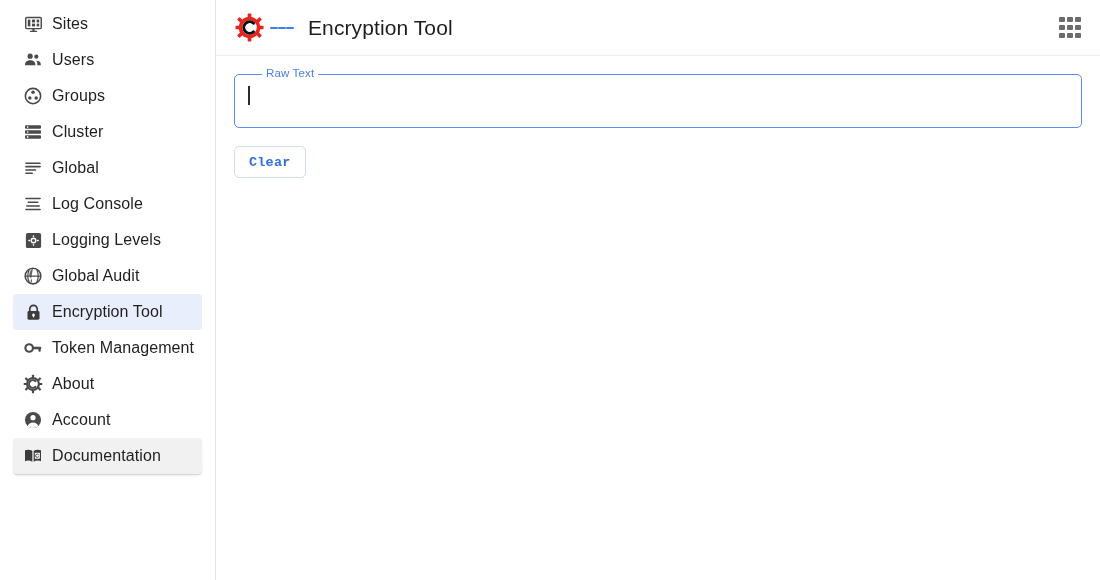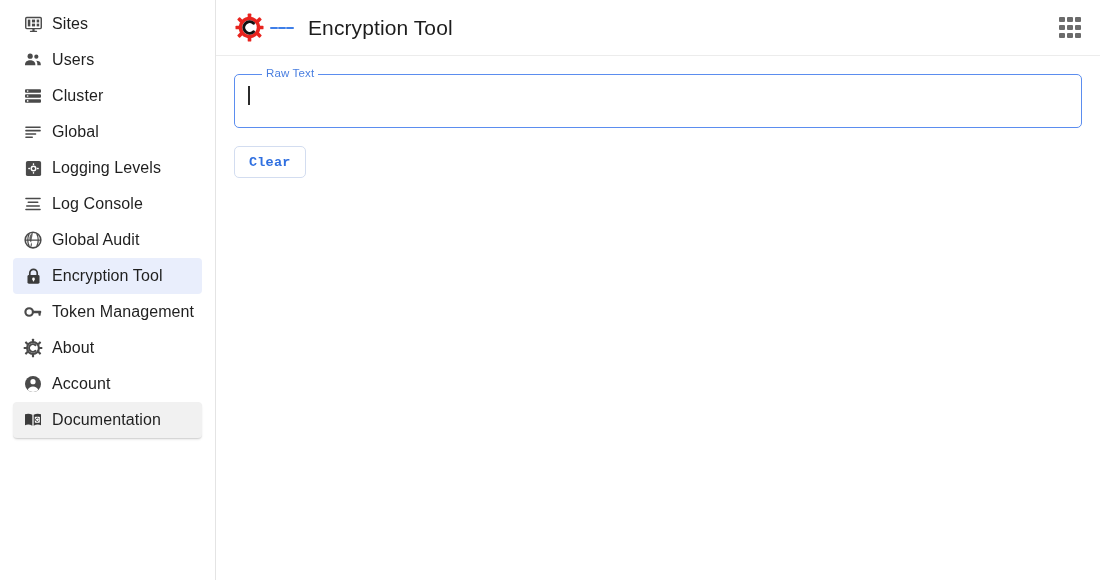--- a/index.html
+++ b/index.html
@@ -268,20 +268,31 @@
           <svg width="20" height="20" viewBox="0 0 24 24" fill="#4a4a4a">
             <circle cx="8.6" cy="7.4" r="3.1"></circle>
             <circle cx="16" cy="8" r="2.5"></circle>
             <path d="M2.4 17.4c0-3.1 2.8-5 6.2-5s6.2 1.9 6.2 5v.8H2.4v-.8z"></path>
             <path d="M16 12.9c2.8 0 5.3 1.4 5.3 3.9v1.4h-4.1v-1.7c0-1.4-.5-2.6-1.4-3.5l.2-.1z"></path>
           </svg>
         </span>
         <span class="nav-label">Users</span>
       </li>
 
+      <li class="nav-item">
+        <span class="nav-icon">
+          <svg width="20" height="20" viewBox="0 0 24 24" fill="none">
+            <circle cx="12" cy="12" r="9.2" stroke="#4a4a4a" stroke-width="1.9"></circle>
+            <circle cx="12" cy="7.6" r="2.1" fill="#4a4a4a"></circle>
+            <circle cx="8.2" cy="14.4" r="2.1" fill="#4a4a4a"></circle>
+            <circle cx="15.8" cy="14.4" r="2.1" fill="#4a4a4a"></circle>
+          </svg>
+        </span>
+        <span class="nav-label">Groups</span>
+      </li>
 
       <li class="nav-item">
         <span class="nav-icon">
           <svg width="20" height="20" viewBox="0 0 24 24" fill="none">
             <rect x="2.4" y="4" width="19.2" height="4.2" rx="1.2" fill="#4a4a4a"></rect>
             <circle cx="5.6" cy="6.1" r="1" fill="#ffffff"></circle>
             <rect x="2.4" y="9.9" width="19.2" height="4.2" rx="1.2" fill="#4a4a4a"></rect>
             <circle cx="5.6" cy="12" r="1" fill="#ffffff"></circle>
             <rect x="2.4" y="15.8" width="19.2" height="4.2" rx="1.2" fill="#4a4a4a"></rect>
             <circle cx="5.6" cy="17.9" r="1" fill="#ffffff"></circle>
@@ -293,48 +304,48 @@
       <li class="nav-item">
         <span class="nav-icon">
           <svg width="20" height="20" viewBox="0 0 24 24" fill="#4a4a4a">
             <rect x="2.6" y="5.4" width="18.8" height="1.9" rx="0.9"></rect>
             <rect x="2.6" y="9.4" width="18.8" height="1.9" rx="0.9"></rect>
             <rect x="2.6" y="13.4" width="13.4" height="1.9" rx="0.9"></rect>
             <rect x="2.6" y="17.4" width="9.4" height="1.9" rx="0.9"></rect>
           </svg>
         </span>
         <span class="nav-label">Global</span>
+      </li>
+
+      <li class="nav-item">
+        <span class="nav-icon">
+          <svg width="20" height="20" viewBox="0 0 24 24" fill="#4a4a4a">
+            <rect x="2.6" y="4.6" width="18.8" height="1.8" rx="0.9"></rect>
+            <rect x="5.4" y="9" width="13.2" height="1.8" rx="0.9"></rect>
+            <rect x="3.6" y="13.4" width="16.8" height="1.8" rx="0.9"></rect>
+            <rect x="2.6" y="17.8" width="18.8" height="1.8" rx="0.9"></rect>
+          </svg>
+        </span>
+        <span class="nav-label">Log Console</span>
       </li>
 
       <li class="nav-item">
         <span class="nav-icon">
           <svg width="19" height="19" viewBox="0 0 24 24" fill="none">
             <rect x="2.4" y="2.4" width="19.2" height="19.2" rx="2.4" fill="#4a4a4a"></rect>
             <path d="M12 8.2a3.8 3.8 0 100 7.6 3.8 3.8 0 000-7.6zm0 5.7a1.9 1.9 0 110-3.8 1.9 1.9 0 010 3.8z" fill="#ffffff"></path>
             <g fill="#ffffff">
               <rect x="11.1" y="5.3" width="1.8" height="2.4" rx="0.6"></rect>
               <rect x="11.1" y="16.3" width="1.8" height="2.4" rx="0.6"></rect>
               <rect x="5.3" y="11.1" width="2.4" height="1.8" rx="0.6"></rect>
               <rect x="16.3" y="11.1" width="2.4" height="1.8" rx="0.6"></rect>
             </g>
           </svg>
         </span>
         <span class="nav-label">Logging Levels</span>
-      </li>
-
-      <li class="nav-item">
-        <span class="nav-icon">
-          <svg width="20" height="20" viewBox="0 0 24 24" fill="#4a4a4a">
-            <rect x="2.6" y="4.6" width="18.8" height="1.8" rx="0.9"></rect>
-            <rect x="5.4" y="9" width="13.2" height="1.8" rx="0.9"></rect>
-            <rect x="3.6" y="13.4" width="16.8" height="1.8" rx="0.9"></rect>
-            <rect x="2.6" y="17.8" width="18.8" height="1.8" rx="0.9"></rect>
-          </svg>
-        </span>
-        <span class="nav-label">Log Console</span>
       </li>
 
       <li class="nav-item">
         <span class="nav-icon">
           <svg width="20" height="20" viewBox="0 0 24 24">
             <circle cx="12" cy="12" r="9.4" fill="none" stroke="#4a4a4a" stroke-width="1.9"></circle>
             <path d="M7.4 4.6c-1.1 2-1.7 4.5-1.7 7.4s.6 5.4 1.7 7.4M16.6 4.6c1.1 2 1.7 4.5 1.7 7.4s-.6 5.4-1.7 7.4M3 12h18" fill="none" stroke="#4a4a4a" stroke-width="1.5"></path>
             <path d="M12 2.8c-3.4 2.2-5 6-4.2 9.2.8 3 3.4 3.4 3 6 -.2 1.4-1.2 2.4-2.2 3.2" fill="#4a4a4a" opacity="0.85"></path>
           </svg>
         </span>

